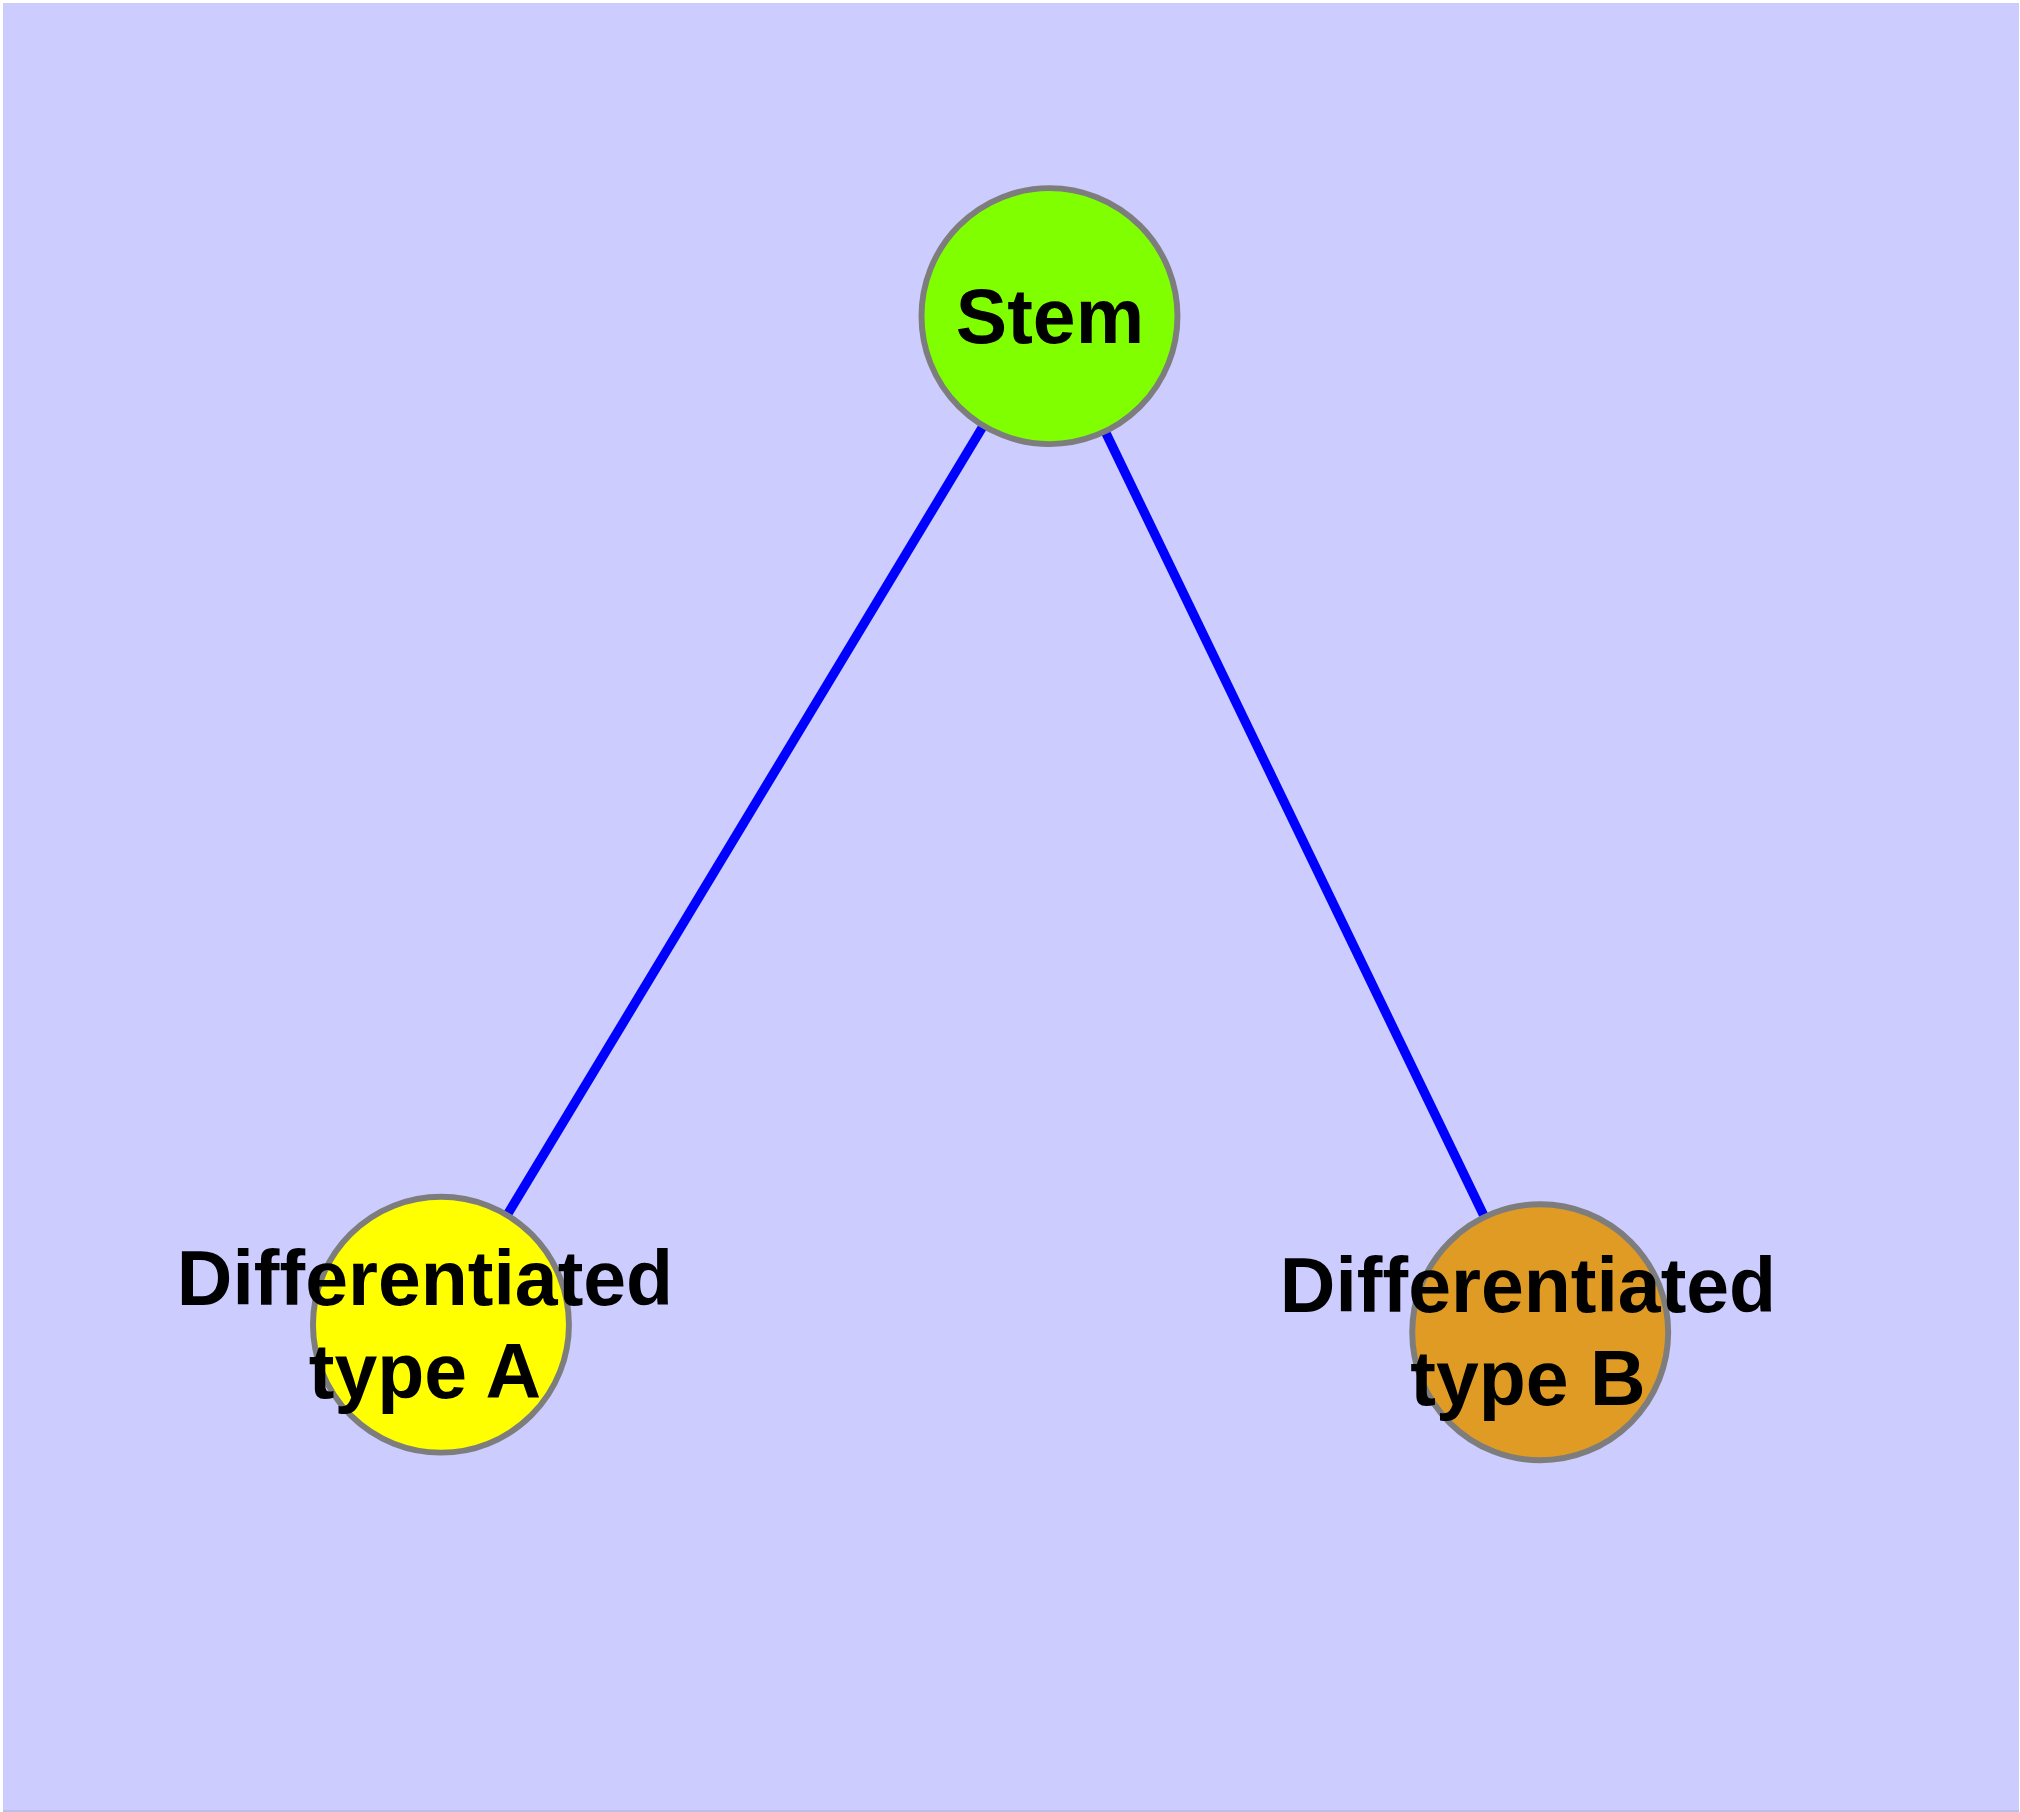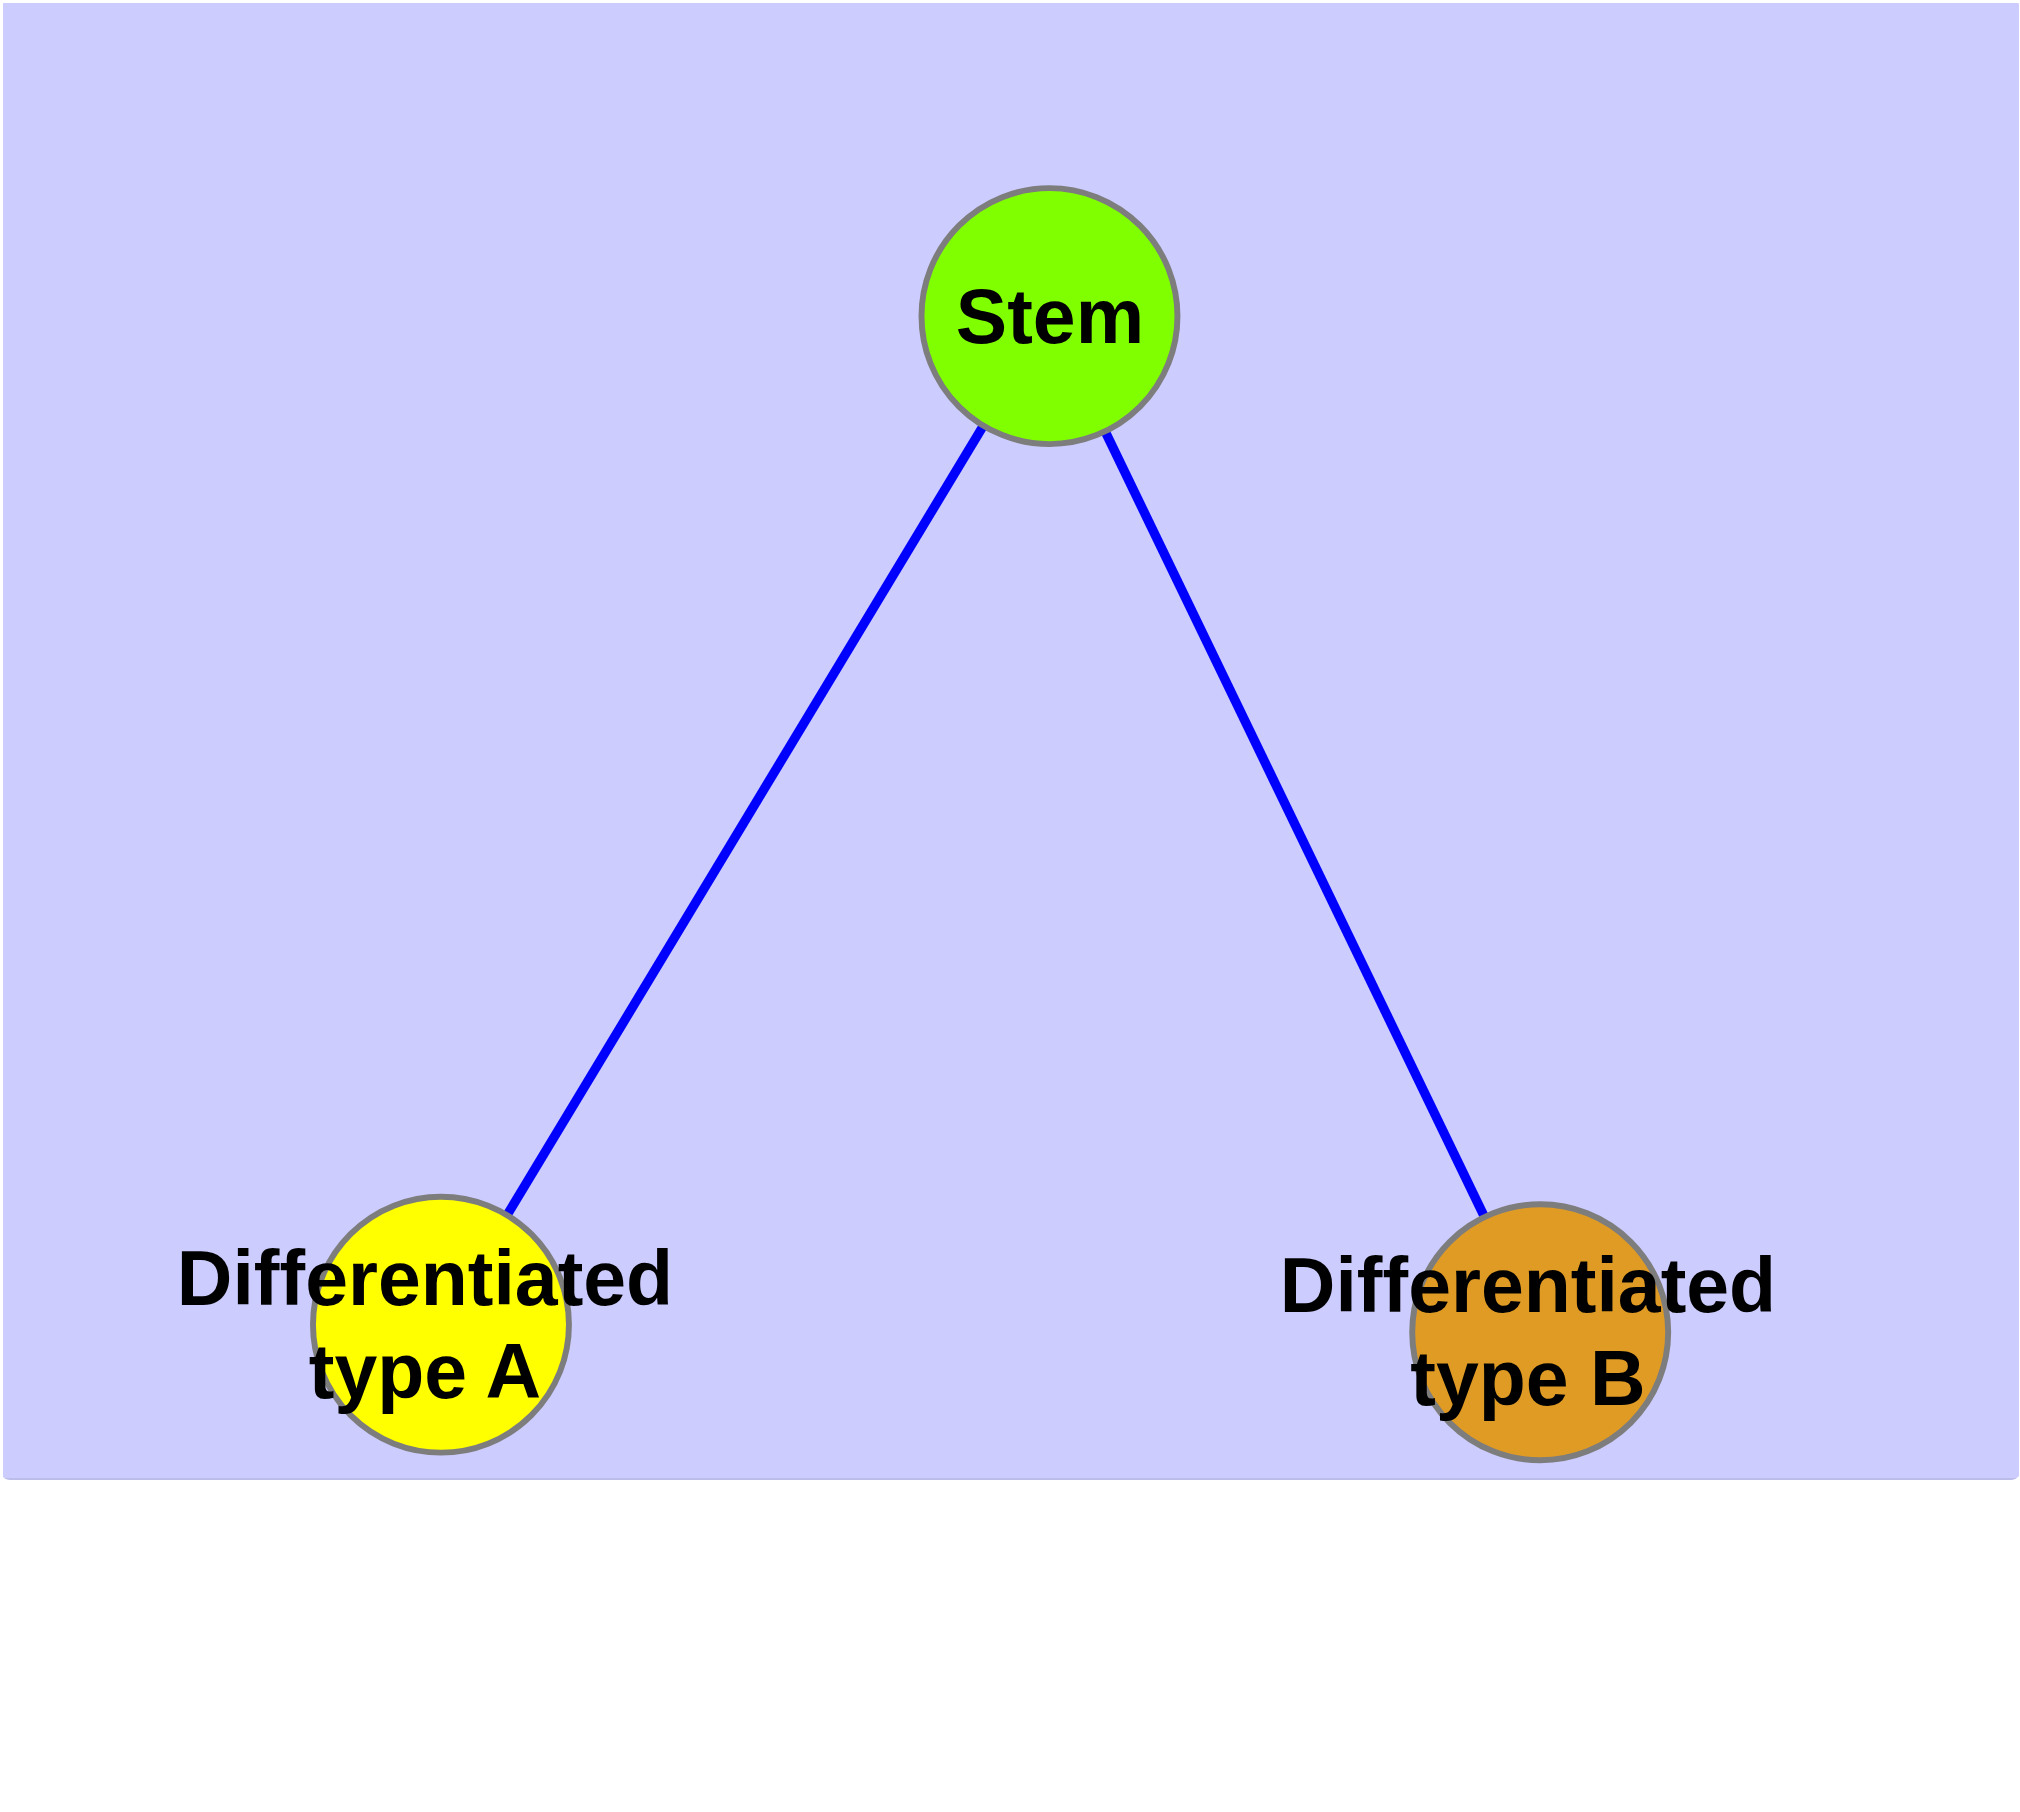--- a/index.html
+++ b/index.html
@@ -1,23 +1,22 @@
 <!DOCTYPE html>
 <html style="font-size:13.6px"><head>
 <meta charset="utf-8">
 <style>
   html, body { margin: 0; padding: 0; background: #ffffff; }
   .canvas {
     position: relative;
     width: 2021px;
-    height: 1480px;
+    height: 1812px;
     background: #ffffff;
     overflow: hidden;
     font-family: "Liberation Sans", sans-serif;
-    border-radius: 10px;
   }
   .panel {
     position: absolute;
     top: 3.4px; left: 2.5px; right: 1.7px; bottom: 0;
     background: #ccccff;
     border-bottom: 2.5px solid #bdbde9;
   }
   svg.graph {
     position: absolute;
     top: 0; left: 0;

